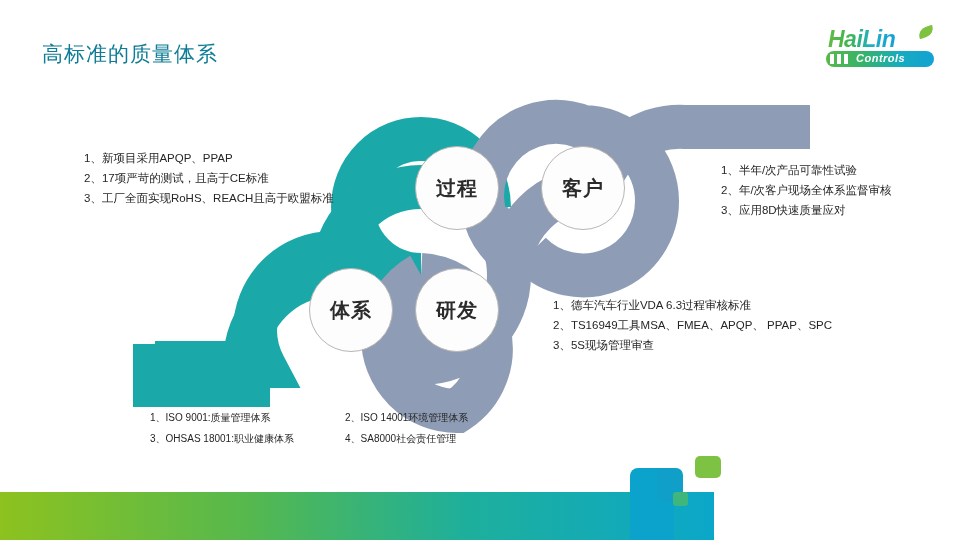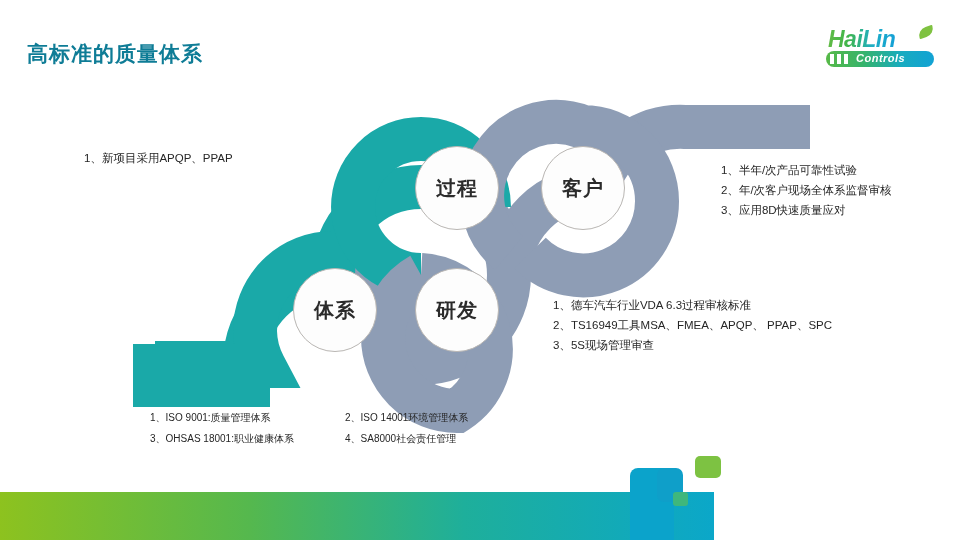--- a/index.html
+++ b/index.html
@@ -14,24 +14,24 @@
     position: relative;
     width: 960px;
     height: 540px;
     overflow: hidden;
     background: #ffffff;
   }
 
   
   #page-title {
     position: absolute;
-    left: 27px;
+    left: 42px;
     top: 40px;
     font-size: 21px;
-    font-weight: bold;
+    font-weight: normal;
     color: #0E7C96;
     letter-spacing: 1px;
     white-space: nowrap;
   }
 
   
   #logo {
     position: absolute;
     right: 22px;
     top: 26px;
@@ -121,21 +121,21 @@
     display: flex;
     align-items: center;
     justify-content: center;
     font-size: 20px;
     font-weight: bold;
     color: #2B2B2B;
     letter-spacing: 1px;
   }
   #node-process  { left: 415px; top: 146px; }
   #node-customer { left: 541px; top: 146px; }
-  #node-system   { left: 293px; top: 268px; }
+  #node-system   { left: 309px; top: 268px; }
   #node-rd       { left: 415px; top: 268px; }
 
   
   .text-block {
     position: absolute;
     font-size: 11.5px;
     color: #262626;
     line-height: 20px;
     white-space: nowrap;
   }
@@ -317,20 +317,22 @@
   </div>
   <div id="node-system" class="node-circle">
     <span>体系</span>
   </div>
   <div id="node-rd" class="node-circle">
     <span>研发</span>
   </div>
 
   <div id="block-top-left" class="text-block">
     <span class="line">1、新项目采用APQP、PPAP</span>
+    <span class="line">2、17项严苛的测试，且高于CE标准</span>
+    <span class="line">3、工厂全面实现RoHS、REACH且高于欧盟标准</span>
   </div>
 
   <div id="block-right" class="text-block">
     <span class="line">1、半年/次产品可靠性试验</span>
     <span class="line">2、年/次客户现场全体系监督审核</span>
     <span class="line">3、应用8D快速质量应对</span>
   </div>
 
   <div id="block-middle" class="text-block">
     <span class="line">1、德车汽车行业VDA 6.3过程审核标准</span>

